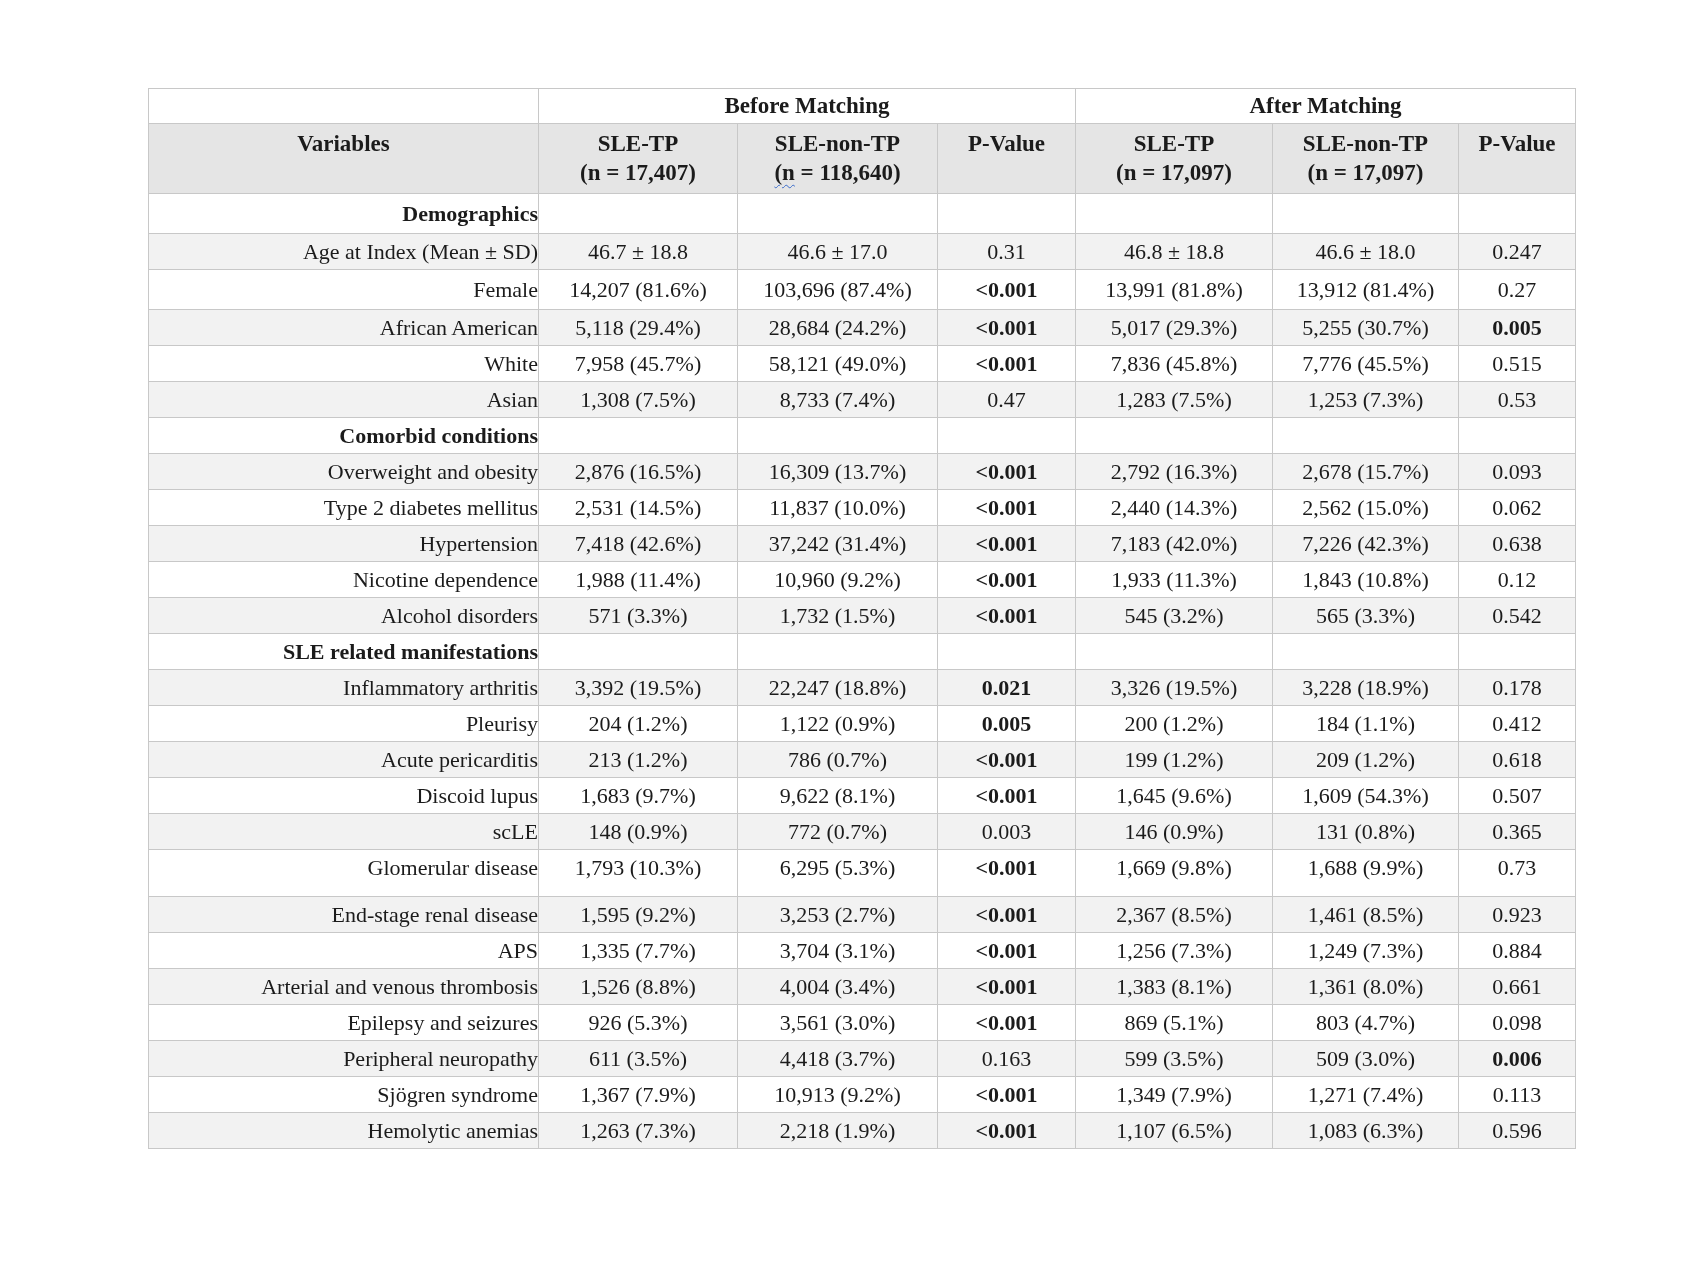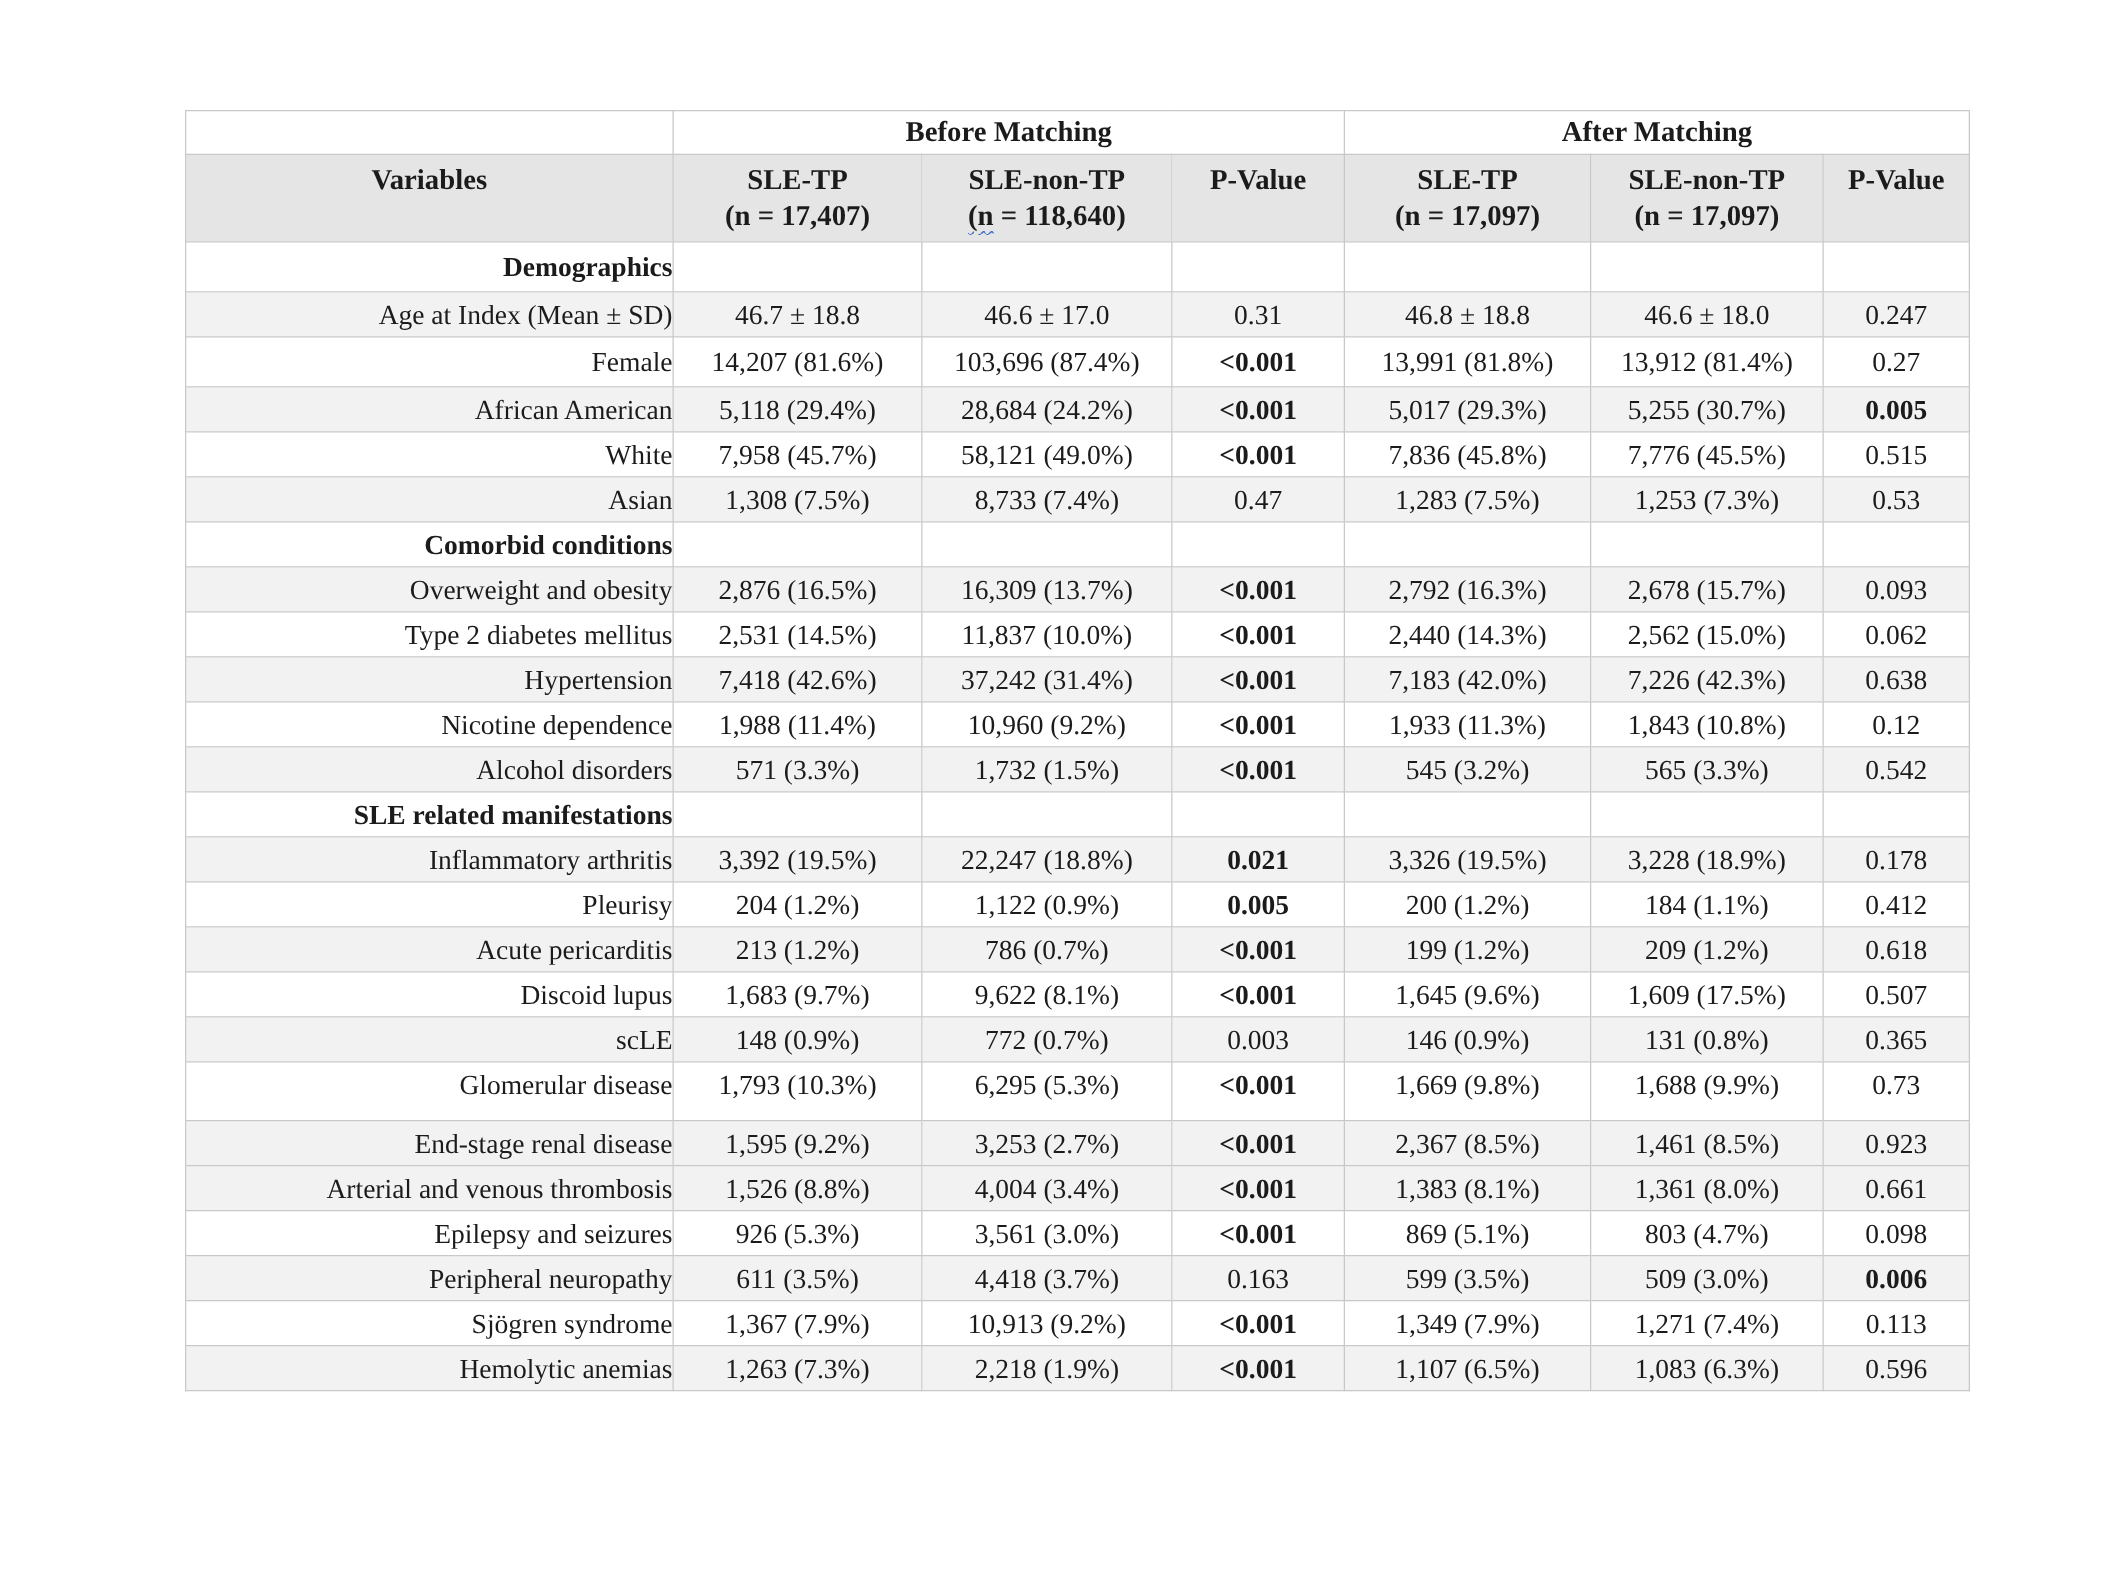--- a/index.html
+++ b/index.html
@@ -236,21 +236,21 @@
           <td class="val">199 (1.2%)</td>
           <td class="val">209 (1.2%)</td>
           <td class="val">0.618</td>
         </tr>
         <tr>
           <td class="lbl">Discoid lupus</td>
           <td class="val">1,683 (9.7%)</td>
           <td class="val">9,622 (8.1%)</td>
           <td class="val bold">&lt;0.001</td>
           <td class="val">1,645 (9.6%)</td>
-          <td class="val">1,609 (17.5%)</td>
+          <td class="val">1,609 (54.3%)</td>
           <td class="val">0.507</td>
         </tr>
         <tr class="stripe">
           <td class="lbl">scLE</td>
           <td class="val">148 (0.9%)</td>
           <td class="val">772 (0.7%)</td>
           <td class="val">0.003</td>
           <td class="val">146 (0.9%)</td>
           <td class="val">131 (0.8%)</td>
           <td class="val">0.365</td>
@@ -266,20 +266,29 @@
         </tr>
         <tr class="stripe">
           <td class="lbl">End-stage renal disease</td>
           <td class="val">1,595 (9.2%)</td>
           <td class="val">3,253 (2.7%)</td>
           <td class="val bold">&lt;0.001</td>
           <td class="val">2,367 (8.5%)</td>
           <td class="val">1,461 (8.5%)</td>
           <td class="val">0.923</td>
         </tr>
+        <tr>
+          <td class="lbl">APS</td>
+          <td class="val">1,335 (7.7%)</td>
+          <td class="val">3,704 (3.1%)</td>
+          <td class="val bold">&lt;0.001</td>
+          <td class="val">1,256 (7.3%)</td>
+          <td class="val">1,249 (7.3%)</td>
+          <td class="val">0.884</td>
+        </tr>
         <tr class="stripe">
           <td class="lbl">Arterial and venous thrombosis</td>
           <td class="val">1,526 (8.8%)</td>
           <td class="val">4,004 (3.4%)</td>
           <td class="val bold">&lt;0.001</td>
           <td class="val">1,383 (8.1%)</td>
           <td class="val">1,361 (8.0%)</td>
           <td class="val">0.661</td>
         </tr>
         <tr>

